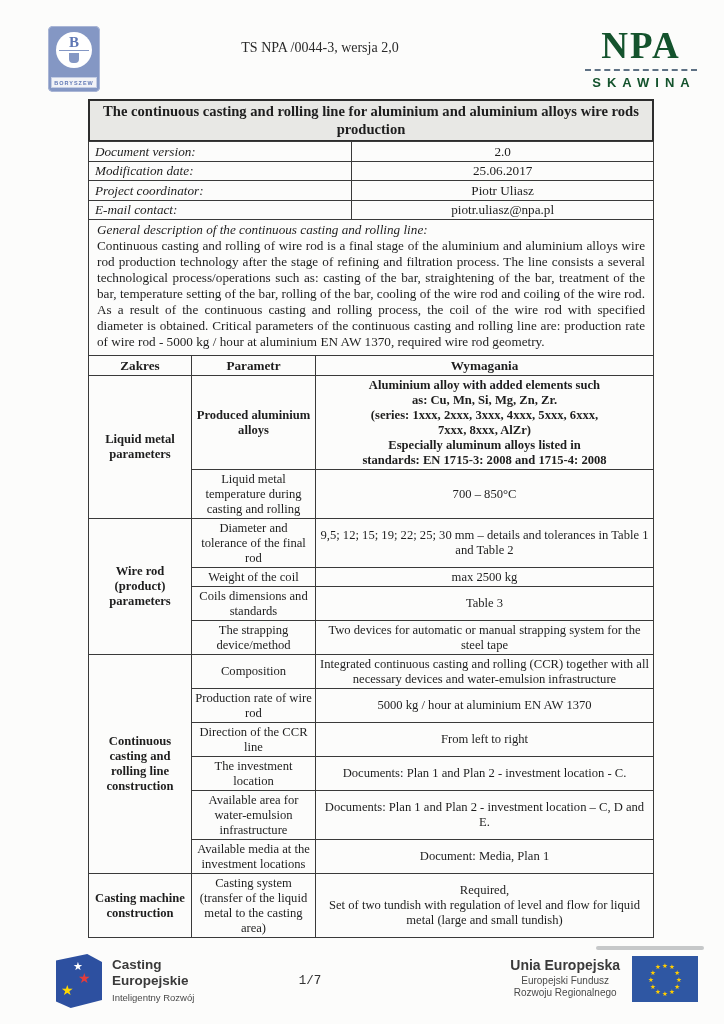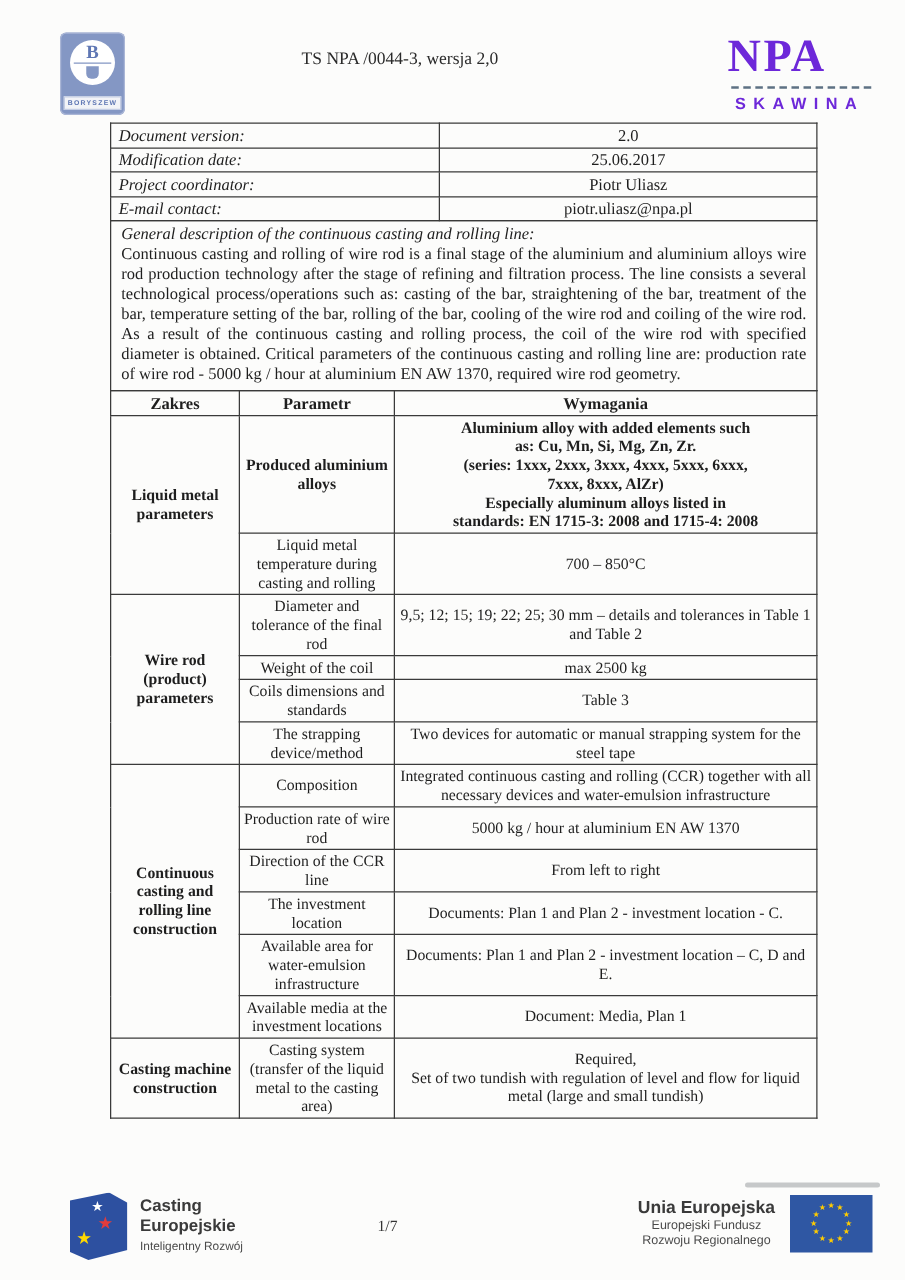--- a/index.html
+++ b/index.html
@@ -15,21 +15,21 @@
   .b-circle{position:absolute;left:8px;top:6px;width:36px;height:36px;background:#fff;border-radius:50%;}
   .b-letter{position:absolute;left:0;top:2px;width:36px;text-align:center;
     font-weight:bold;font-size:15px;color:#5f77b4;}
   .b-mid{position:absolute;left:3px;right:3px;top:18px;border-top:1.5px solid #8497c4;}
   .b-cup{position:absolute;left:13px;top:21px;width:10px;height:10px;background:#8497c4;border-radius:0 0 4px 4px;}
   .b-name{position:absolute;left:3px;right:3px;bottom:4px;background:#f2f3f7;color:#5f77b4;
     font-family:"Liberation Sans","DejaVu Sans",sans-serif;font-size:5.5px;font-weight:bold;
     letter-spacing:1px;text-align:center;padding:1.5px 0;border:0.5px solid #c4cde4;}
   .doc-ref{position:absolute;left:170px;top:40px;width:300px;text-align:center;
     font-size:14px;color:#2a2a2a;}
-  .npa-logo{position:absolute;left:582px;top:28px;width:118px;text-align:left;color:#6d28d9;}
+  .npa-logo{position:absolute;left:582px;top:28px;width:118px;text-align:center;color:#14532d;}
   .npa-name{font-size:37px;line-height:36px;font-weight:bold;letter-spacing:2px;}
   .npa-divider{border-top:2px dashed #5e7184;margin:5px 3px 4px;height:0;}
   .npa-city{font-family:"Liberation Sans","DejaVu Sans",sans-serif;font-weight:bold;
     font-size:13px;letter-spacing:6px;text-indent:6px;}
   
   .content{position:absolute;left:88px;top:99px;width:566px;}
   .title-box{border:2px solid #2d2d2d;background:#e8e8e5;text-align:center;
     font-weight:bold;font-size:14.6px;line-height:17.5px;padding:2px 12px;}
   table{width:100%;border-collapse:collapse;margin-top:-1px;table-layout:fixed;}
   td,th{border:1px solid #3a3a3a;overflow:hidden;}
@@ -53,21 +53,21 @@
   .fe-flag{position:absolute;left:56px;top:6px;width:46px;height:54px;background:#2d50a0;
     clip-path:polygon(0 12%,68% 0,100% 15%,100% 85%,32% 100%,0 88%);}
   .fe-star{position:absolute;line-height:1;}
   .fe-star.white{color:#ffffff;font-size:11px;left:17px;top:7px;}
   .fe-star.red{color:#e23c3c;font-size:14px;left:22px;top:17px;}
   .fe-star.yellow{color:#ffd800;font-size:14px;left:5px;top:29px;}
   .fe-text{position:absolute;left:112px;top:9px;}
   .fe-title{font-weight:bold;font-size:13.5px;line-height:15.5px;color:#3a3a3a;}
   .fe-sub{font-size:9.5px;margin-top:4px;color:#4a4a4a;}
   .page-num{position:absolute;left:270px;top:26px;width:80px;text-align:center;
-    font-family:Liberation Serif, serif;font-size:12.5px;color:#333;}
+    font-family:Liberation Mono, monospace;font-size:12.5px;color:#333;}
   .eu-text{position:absolute;right:104px;top:9px;text-align:center;}
   .eu-title{font-weight:bold;font-size:14px;line-height:16px;color:#3a3a3a;}
   .eu-sub{font-size:10px;line-height:11.5px;margin-top:2px;color:#4a4a4a;}
   .eu-flag{position:absolute;left:632px;top:8px;width:66px;height:46px;background:#2f57a3;}
   
   .artifact-smudge{position:absolute;left:596px;top:946px;width:108px;height:4px;
     background:#c6c8c9;border-radius:2px;}
 </style>
 </head>
 <body>
@@ -84,20 +84,21 @@
 <div class="doc-ref">TS NPA /0044-3, wersja 2,0</div>
 
 <div class="npa-logo">
   <div class="npa-name">NPA</div>
   <div class="npa-divider"></div>
   <div class="npa-city">SKAWINA</div>
 </div>
 
 <div class="content">
 
+  <div class="title-box">The continuous casting and rolling line for aluminium and aluminium alloys wire rods production</div>
 
   <table class="info-table">
     <tbody>
       <tr>
         <td class="info-label">Document version:</td>
         <td class="info-value">2.0</td>
       </tr>
       <tr>
         <td class="info-label">Modification date:</td>
         <td class="info-value">25.06.2017</td>

